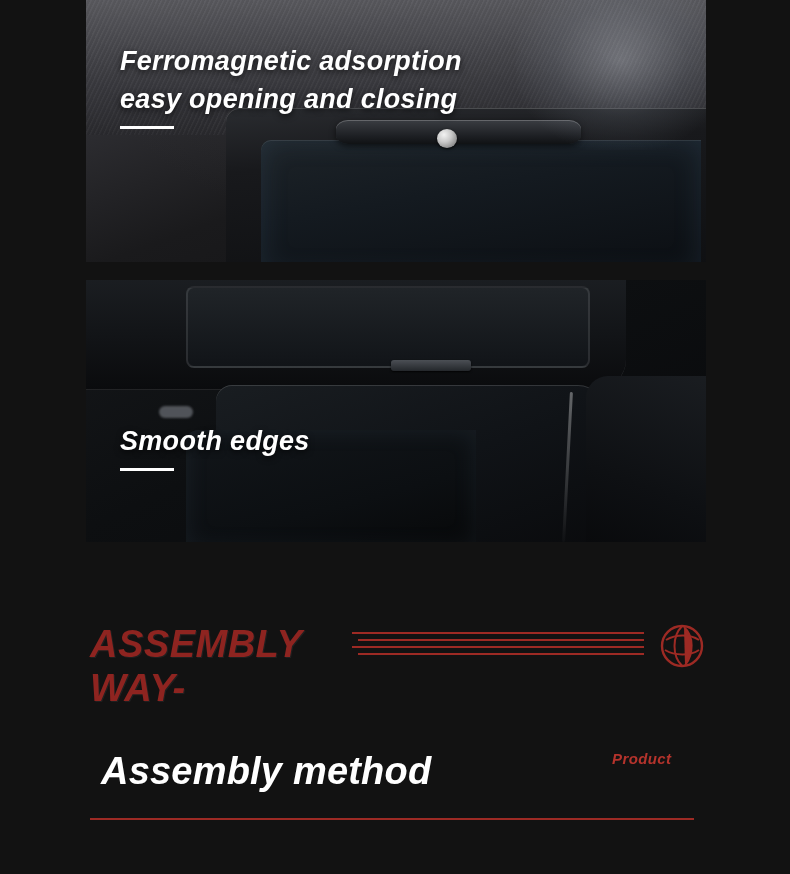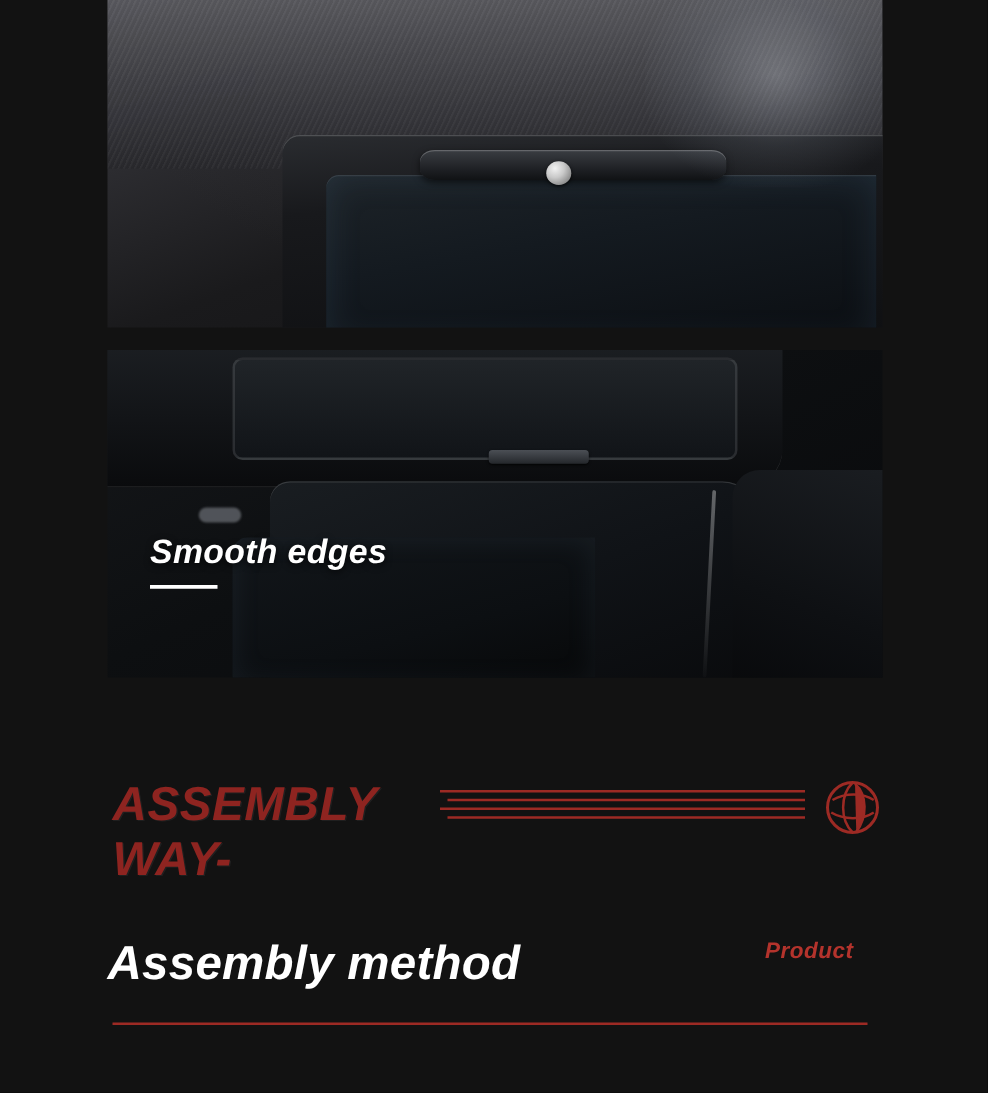--- a/index.html
+++ b/index.html
@@ -240,39 +240,39 @@
     position: absolute;
     left: 660px;
     top: 24px;
     width: 44px;
     height: 44px;
   }
   .deco-badge svg { display: block; }
 
   .assembly-sub {
     position: absolute;
-    left: 86px;
+    left: 101px;
     top: 148px;
     font-style: italic;
     font-weight: 700;
     font-size: 38px;
     line-height: 46px;
     color: #ffffff;
     letter-spacing: 0.2px;
     white-space: nowrap;
     text-align: right;
   }
 
   .assembly-tag {
     position: absolute;
     left: 612px;
     top: 150px;
     font-style: italic;
     font-weight: 700;
-    font-size: 18px;
+    font-size: 15px;
     color: #b4332c;
     letter-spacing: 0.4px;
   }
 
   .assembly-rule {
     position: absolute;
     left: 90px;
     top: 218px;
     width: 604px;
     height: 2px;
@@ -286,20 +286,25 @@
 
   <div class="photo photo-1">
     <div class="p1-wall"></div>
     <div class="p1-body"></div>
     <div class="p1-glass"></div>
     <div class="p1-hinge"></div>
     <div class="p1-knob"></div>
     <div class="p1-shine"></div>
   </div>
 
+  <div class="caption caption-1">
+    <div class="line">Ferromagnetic adsorption</div>
+    <div class="line">easy opening and closing</div>
+    <div class="rule"></div>
+  </div>
 
   <div class="photo photo-2">
     <div class="p2-top-panel">
       <div class="p2-inner-frame"></div>
     </div>
     <div class="p2-vent"></div>
     <div class="p2-cube"></div>
     <div class="p2-right-panel"></div>
     <div class="p2-glass"></div>
     <div class="p2-edge-hi"></div>

